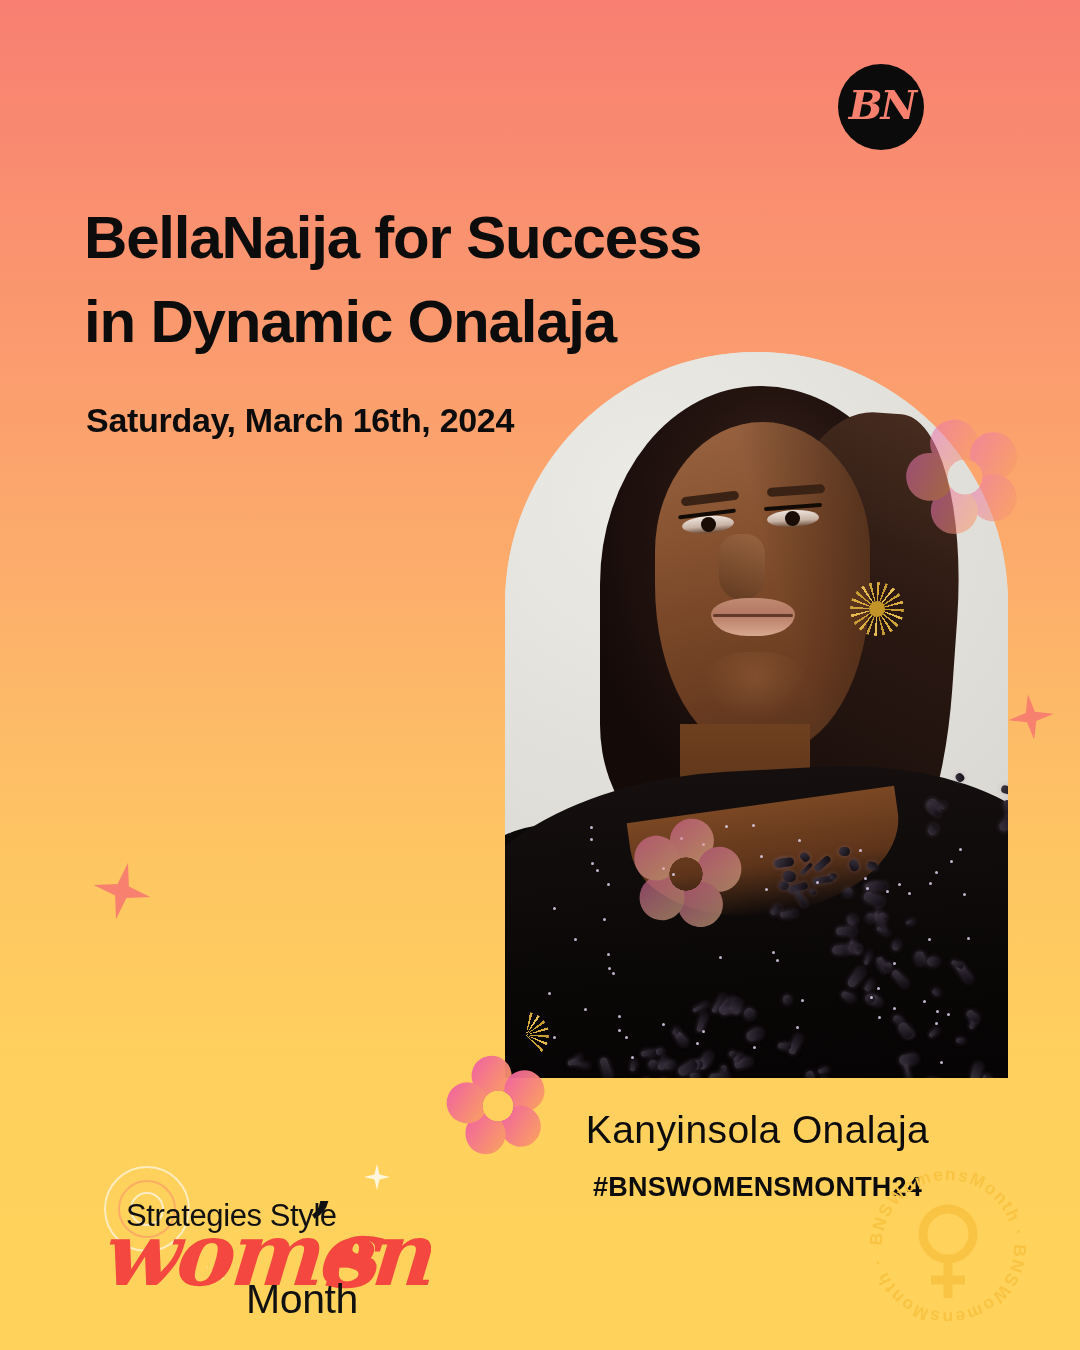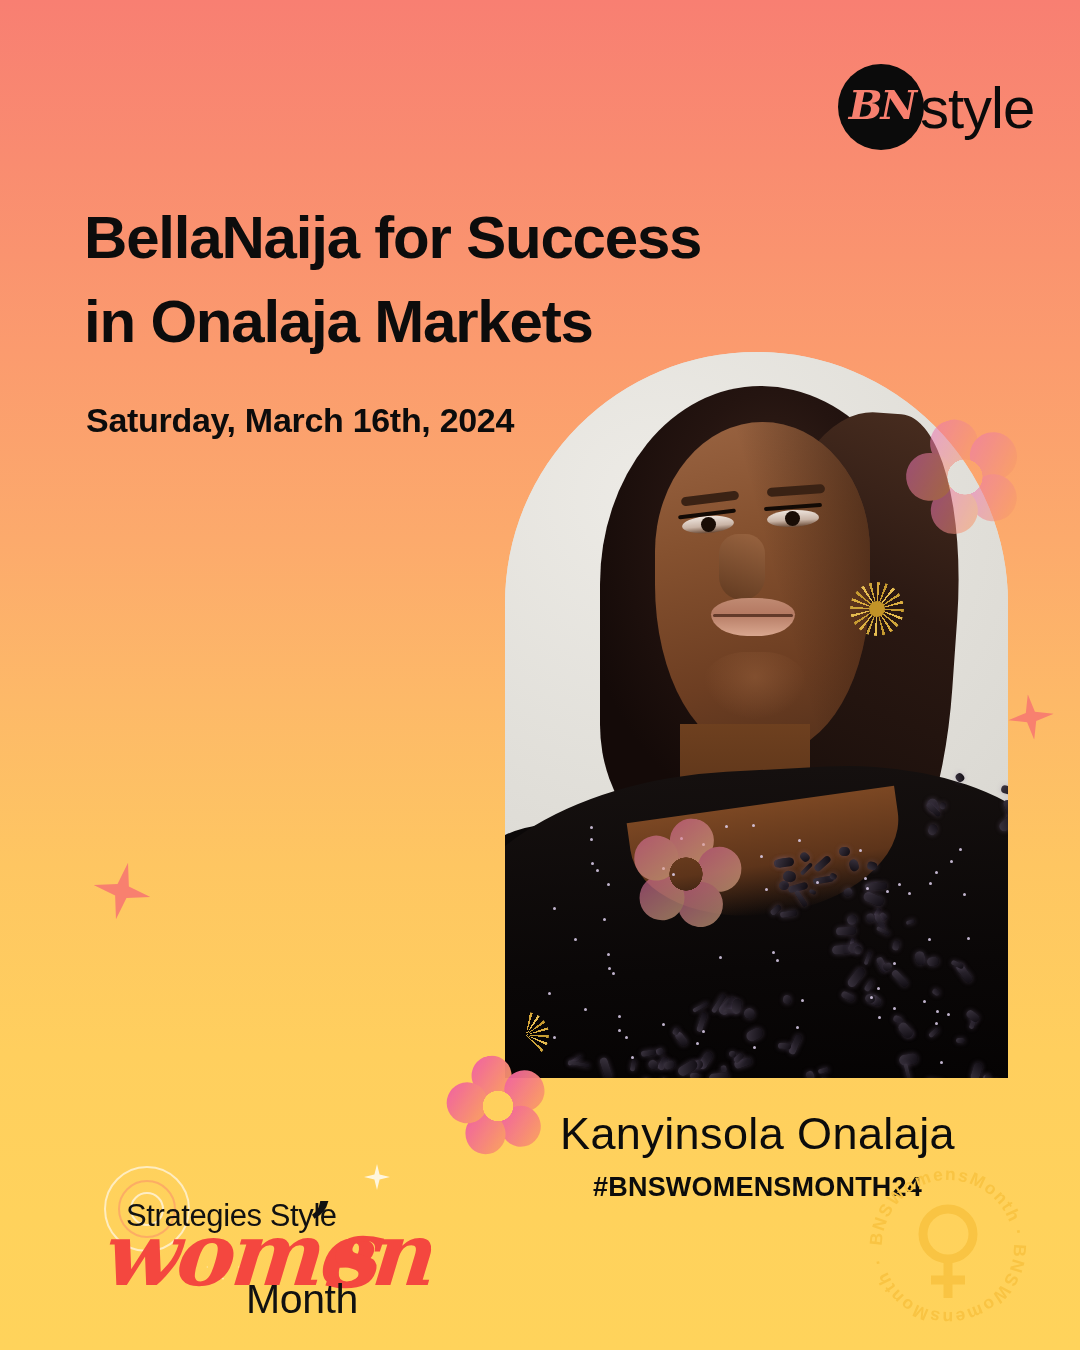--- a/index.html
+++ b/index.html
@@ -243,21 +243,21 @@
     background:#F8806F;
     clip-path:polygon(50% 0%, 60% 40%, 100% 50%, 60% 60%, 50% 100%, 40% 60%, 0% 50%, 40% 40%);
   }
 
   
   .speaker-name{
     position:absolute; left:505px; top:1108px; width:505px;
     text-align:center;
     font-family:"Liberation Sans", sans-serif;
     font-weight:400;
-    font-size:45px;
+    font-size:39px;
     letter-spacing:0.4px;
     color:#0C0C0C;
   }
   .hashtag{
     position:absolute; left:505px; top:1172px; width:505px;
     text-align:center;
     font-family:"Liberation Sans", sans-serif;
     font-weight:700;
     font-size:27px;
     letter-spacing:0.2px;
@@ -333,26 +333,25 @@
 
 </style>
 </head>
 <body>
 
 <div class="poster">
 
   <div class="bn-logo">
     <div class="bn-disc"></div>
     <div class="bn-mono">BN</div>
-    <div class="bn-word">style</div>
   </div>
 
   <div class="headline">
     <span class="l1">BellaNaija for Success</span>
-    <span class="l2">in Onalaja Markets</span>
+    <span class="l2">in Dynamic Onalaja</span>
   </div>
 
   <div class="dateblock">
     <div>Saturday, March 16th, 2024</div>
   </div>
 
   <div class="portrait">
     <div class="bg-wall"></div>
     <div class="hair"></div>
     <div class="hair-right"></div>

